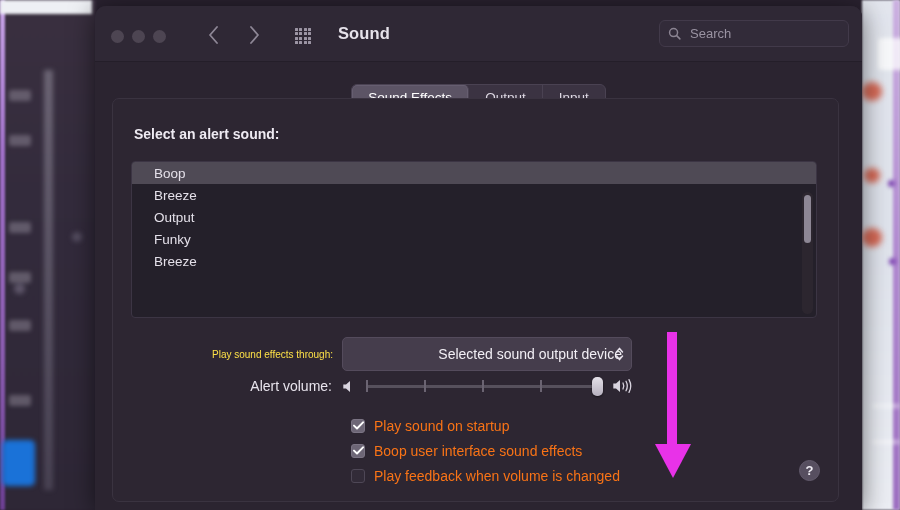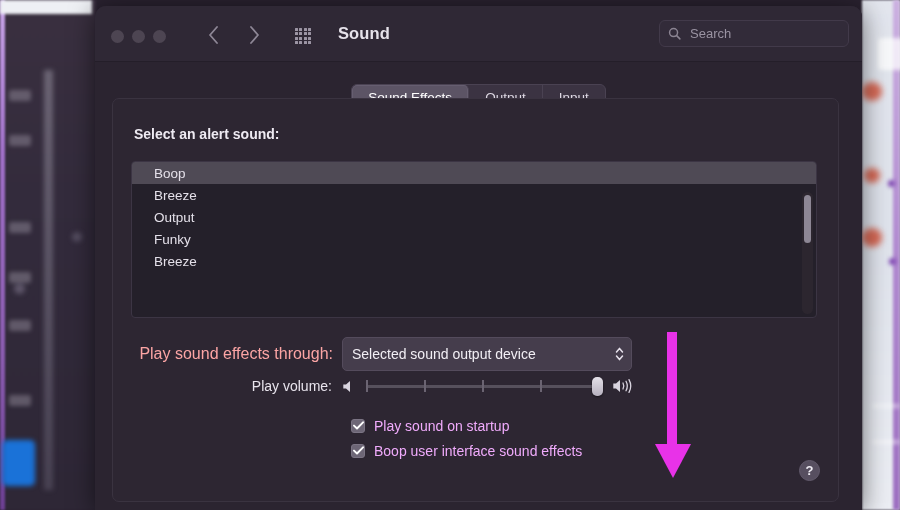--- a/index.html
+++ b/index.html
@@ -213,32 +213,32 @@
     background: #8d8795; border-radius: 4px;
   }
 
   
   .popup-row {
     position: absolute; left: 0; top: 238px; width: 100%;
     display: flex; align-items: center;
   }
   .popup-label {
     width: 229px; text-align: right;
-    font-size: 16px; color: #fca5a5; padding-right: 9px;
+    font-size: 10px; color: #fde047; padding-right: 9px;
     box-sizing: border-box;
   }
   .popup {
     width: 290px; height: 24px;
     background: #453d4c;
     border: 1px solid #544b5c;
     border-radius: 5px;
     display: flex; align-items: center;
     padding: 16px 9px; box-sizing: border-box;
     position: relative;
-    font-size: 14px; color: #f2eff5;
+    font-size: 14px; color: #f2eff5; justify-content: flex-end;
   }
   .popup .chev {
     position: absolute; right: 7px; top: 50%;
     transform: translateY(-50%);
     display: flex; flex-direction: column; gap: 2px;
     color: #e7e2ec;
   }
 
   
   .slider-row {
@@ -281,21 +281,21 @@
   }
   .cbox {
     width: 14px; height: 14px; border-radius: 3px;
     background: #322b38; border: 1px solid #4e4756;
     display: flex; align-items: center; justify-content: center;
     box-sizing: border-box; flex: none;
   }
   .cbox.on { background: #6d6676; border-color: #7b7484; }
   .cbox.on svg { display: block; }
   .cbox svg { display: none; }
-  .chk-label { font-size: 14px; color: #f0abfc; margin-left: 9px; }
+  .chk-label { font-size: 14px; color: #f97316; margin-left: 9px; }
 
   
   .help {
     position: absolute; right: 18px; bottom: 20px;
     width: 21px; height: 21px; border-radius: 50%;
     background: #574f60; border: 1px solid #635b6d;
     display: flex; align-items: center; justify-content: center;
     font-size: 13px; font-weight: bold; color: #efecf3;
     box-sizing: border-box;
   }
@@ -426,21 +426,21 @@
         <span class="chev">
           <svg width="9" height="16" viewBox="0 0 9 16" fill="none" stroke="currentColor" stroke-width="1.5" stroke-linecap="round" stroke-linejoin="round">
             <polyline points="1.5,6 4.5,2.4 7.5,6"></polyline>
             <polyline points="1.5,10 4.5,13.6 7.5,10"></polyline>
           </svg>
         </span>
       </div>
     </div>
 
     <div class="slider-row">
-      <div class="slider-label">Play volume:</div>
+      <div class="slider-label">Alert volume:</div>
 
       <span class="spk">
         <svg width="14" height="15" viewBox="0 0 14 15" fill="currentColor">
           <path d="M8 2 L4 5.5 H1.3 V9.5 H4 L8 13 Z"></path>
         </svg>
       </span>
 
       <div class="slider">
         <div class="track"></div>
         <div class="tick" style="left:0px"></div>
@@ -473,20 +473,26 @@
 
       <div class="chk-row">
         <span class="cbox on">
           <svg width="11" height="9" viewBox="0 0 11 9" fill="none" stroke="#ffffff" stroke-width="1.9" stroke-linecap="round" stroke-linejoin="round">
             <polyline points="1,4.6 4,7.5 10,1.3"></polyline>
           </svg>
         </span>
         <span class="chk-label">Boop user interface sound effects</span>
       </div>
 
+      <div class="chk-row">
+        <span class="cbox">
+          
+        </span>
+        <span class="chk-label">Play feedback when volume is changed</span>
+      </div>
     </div>
 
     <div class="help">?</div>
   </div>
 </div>
 
 <svg id="arrow" width="46" height="152" viewBox="0 0 46 152">
   <rect x="17" y="2" width="10" height="118" fill="#e832e8"></rect>
   <polygon points="5,114 41,114 23,148" fill="#e832e8"></polygon>
 </svg>

